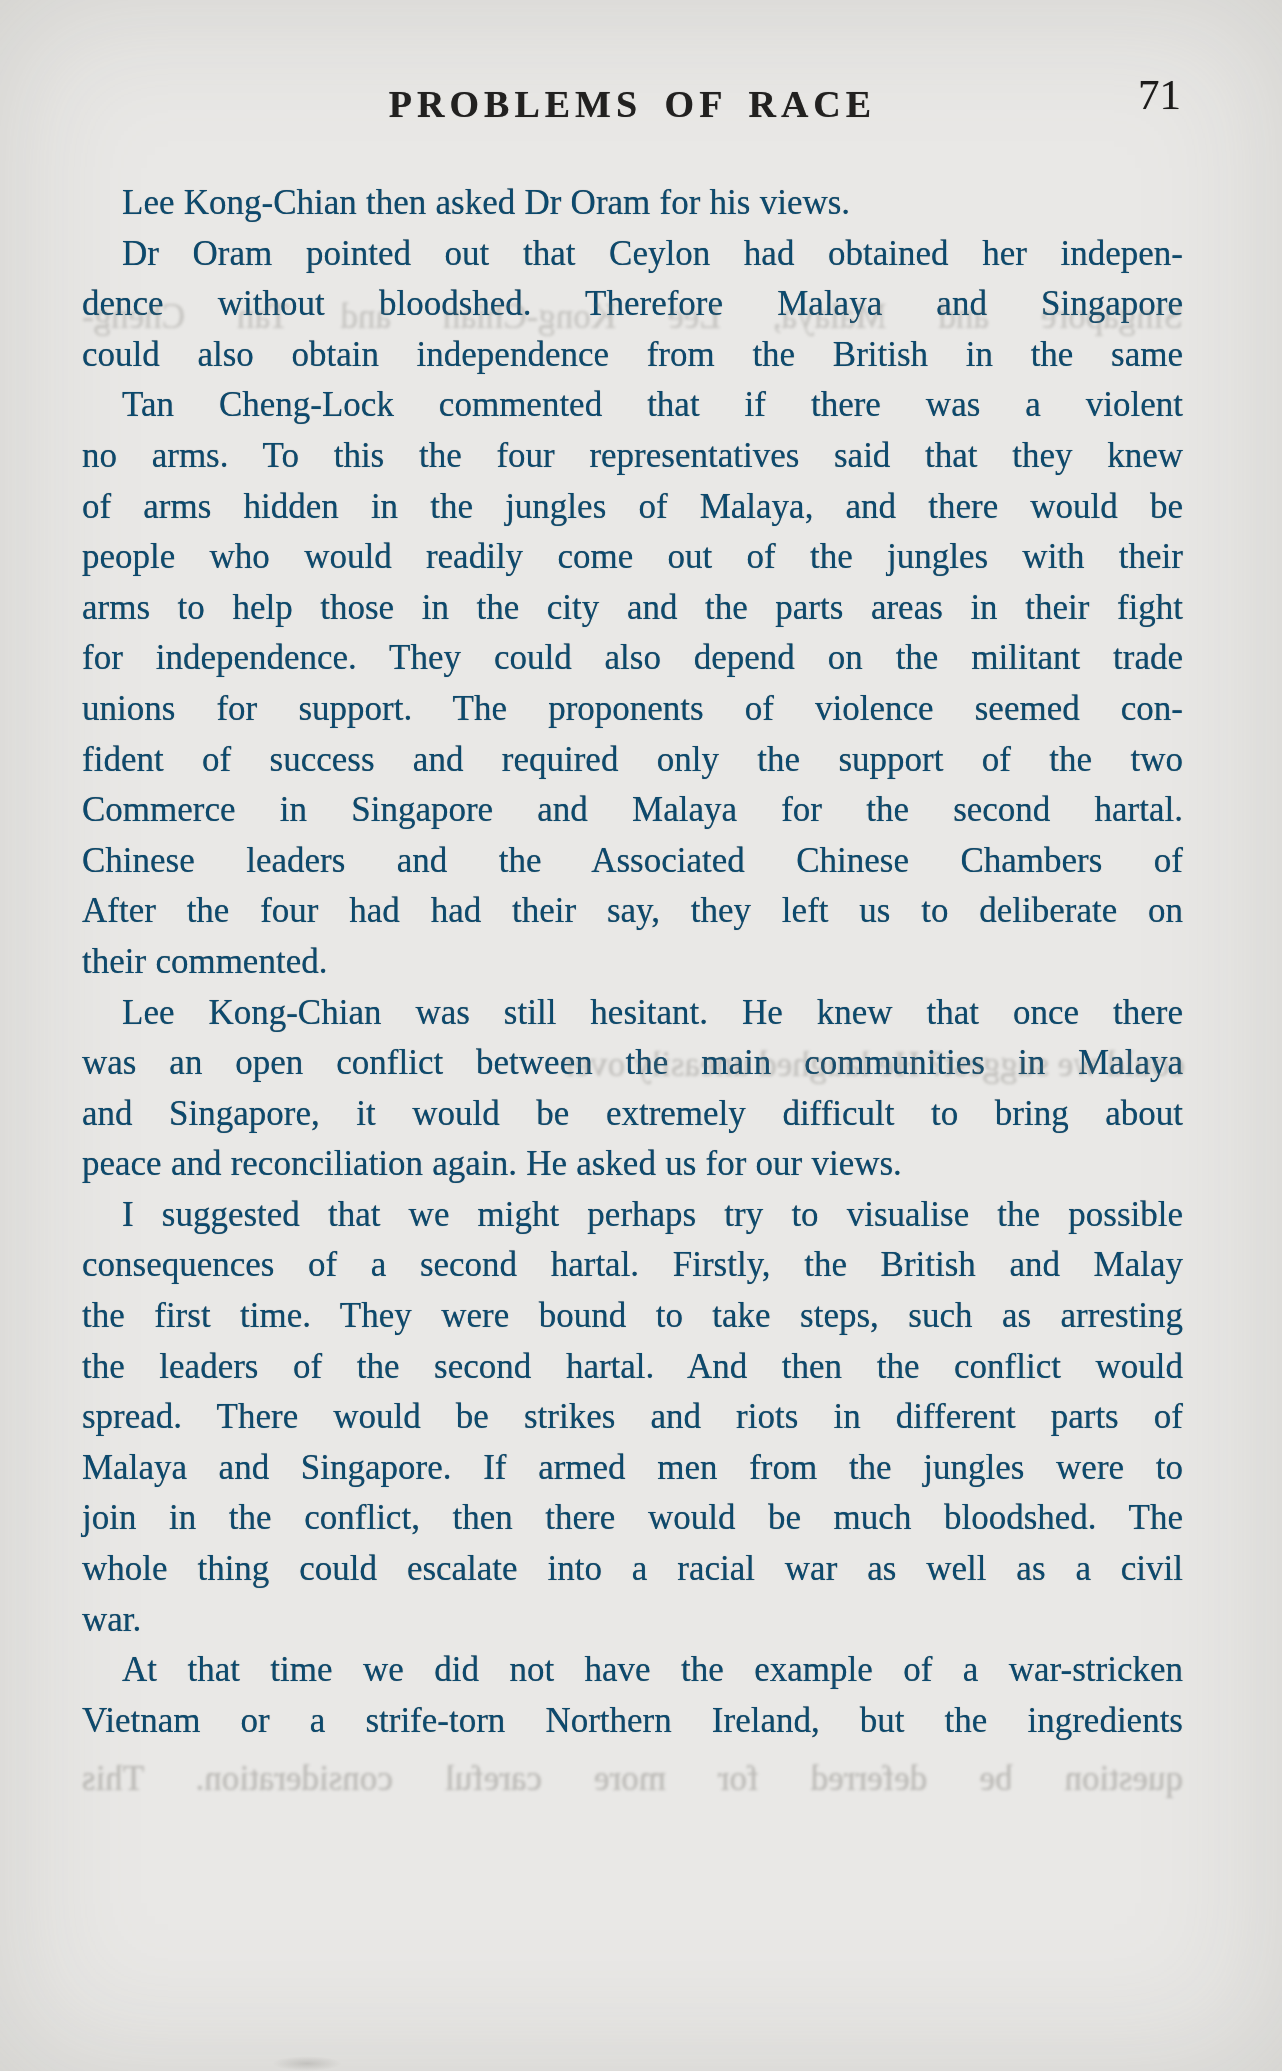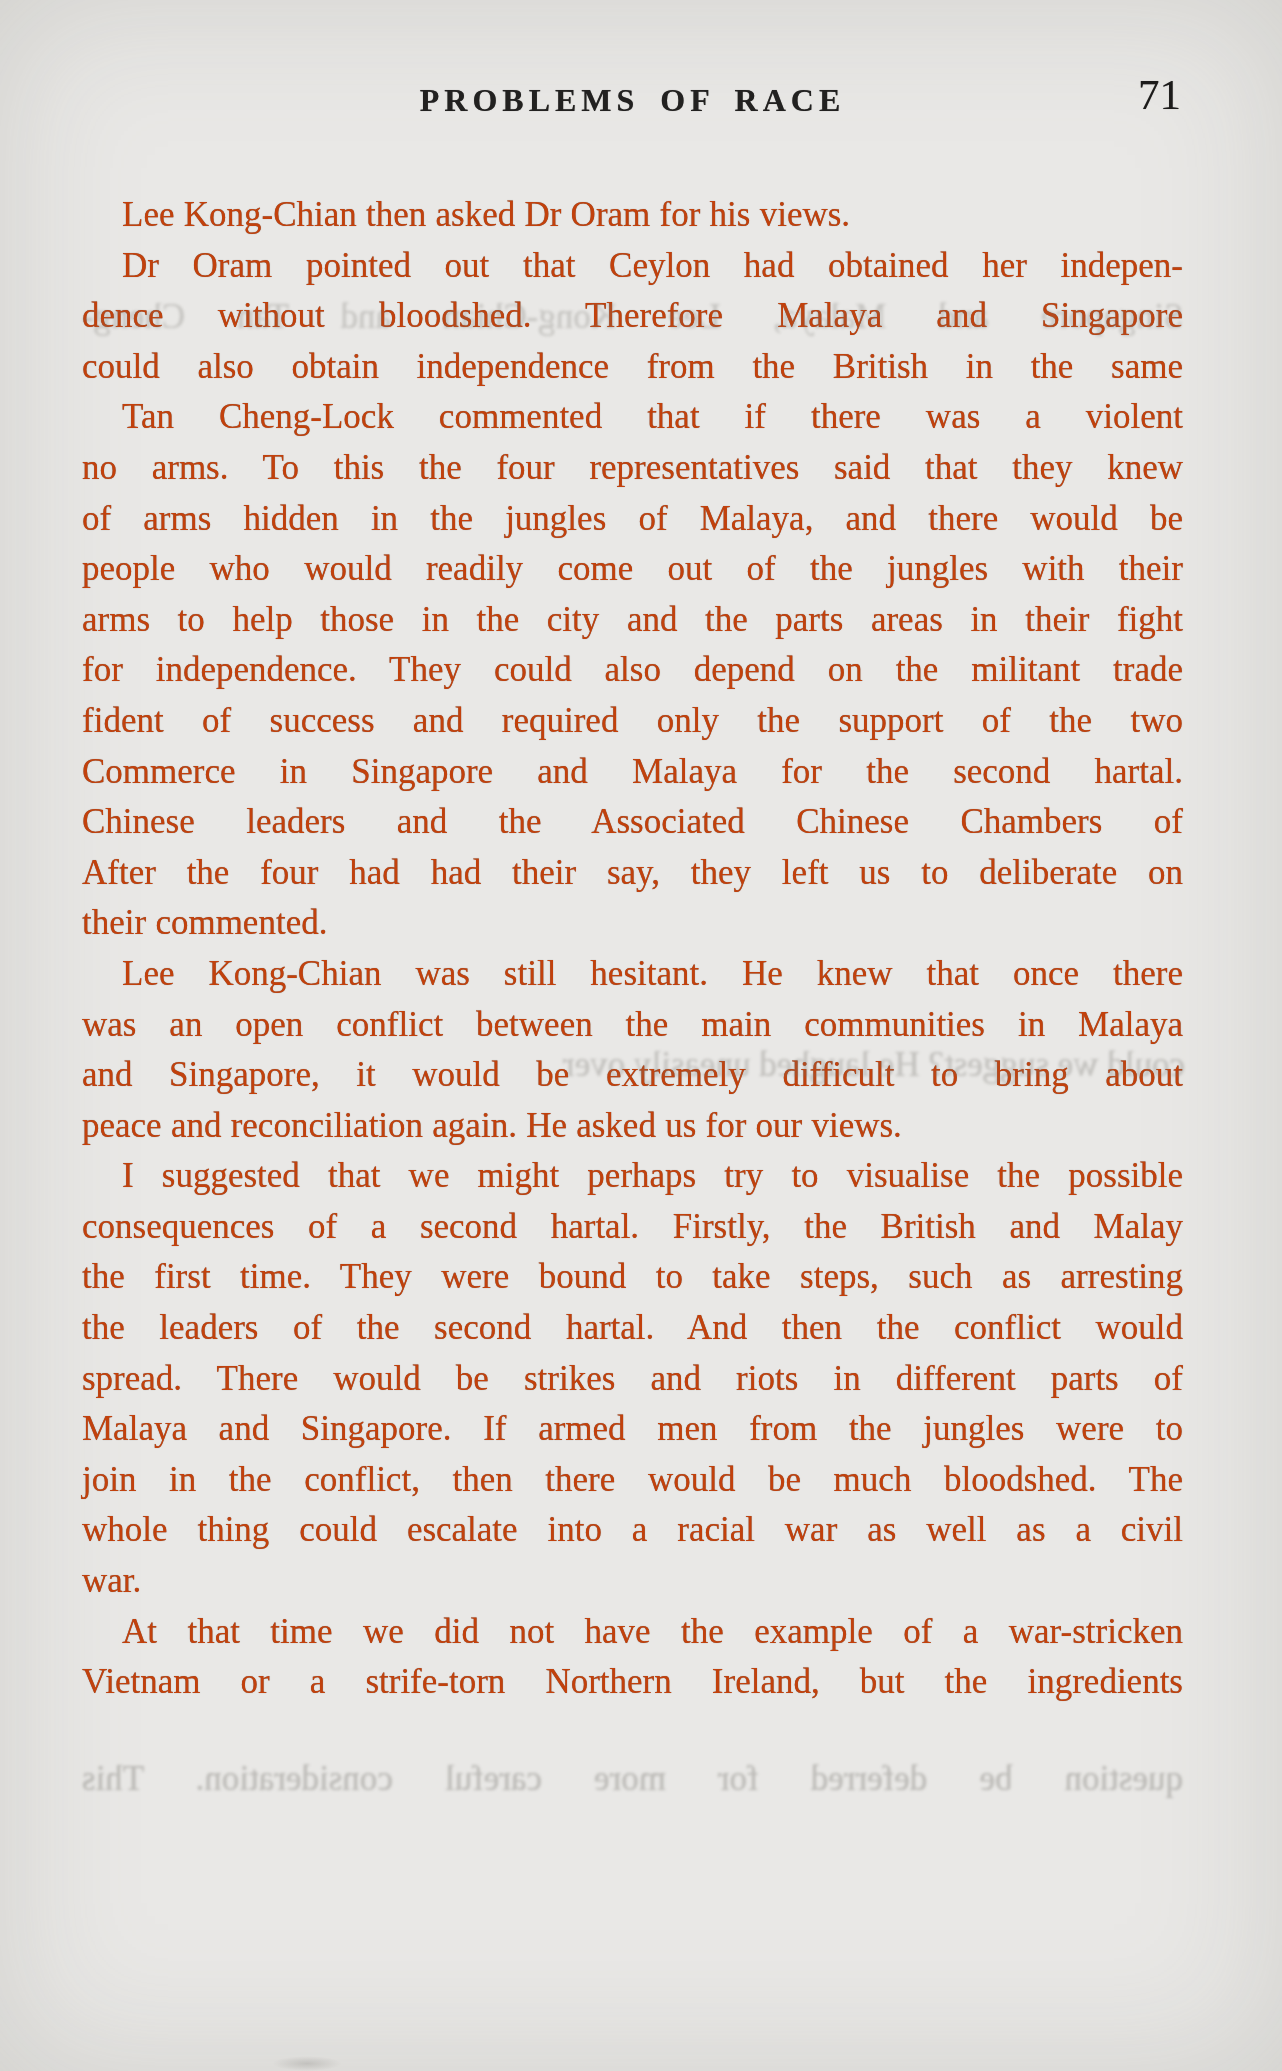--- a/index.html
+++ b/index.html
@@ -28,21 +28,21 @@
     left: 82px;
     width: 1101px;
     height: 52px;
   }
   .header-title {
     position: absolute;
     top: 6px;
     left: 0;
     width: 100%;
     text-align: center;
-    font-size: 32px;
+    font-size: 38px;
     font-weight: 700;
     letter-spacing: 5px;
     word-spacing: 8px;
     color: #222120;
     text-shadow: 0 0 0.7px rgba(30,30,28,0.55);
   }
   .page-number {
     position: absolute;
     top: -6px;
     right: 2px;
@@ -54,24 +54,23 @@
   }
 
   
   .page-body {
     position: absolute;
     top: 178px;
     left: 82px;
     width: 1101px;
     font-size: 35px;
     line-height: 50.6px;
-    color: #c2410c;
+    color: #0c4a6e;
     text-shadow: 0 0 0.7px rgba(25,24,22,0.6);
     word-spacing: 0.5px;
-    margin-top: 12px;
   }
   .para {
     margin: 0;
     padding: 0;
   }
   .line {
     display: block;
     text-align: justify;
     text-align-last: justify;
     white-space: normal;
@@ -148,20 +147,21 @@
       <span class="line">dence without bloodshed. Therefore Malaya and Singapore</span>
       <span class="line">could also obtain independence from the British in the same</span>
     </p>
     <p class="para">
       <span class="line first">Tan Cheng-Lock commented that if there was a violent</span>
       <span class="line">no arms. To this the four representatives said that they knew</span>
       <span class="line">of arms hidden in the jungles of Malaya, and there would be</span>
       <span class="line">people who would readily come out of the jungles with their</span>
       <span class="line">arms to help those in the city and the parts areas in their fight</span>
       <span class="line">for independence. They could also depend on the militant trade</span>
+      <span class="line">unions for support. The proponents of violence seemed con-</span>
       <span class="line">fident of success and required only the support of the two</span>
       <span class="line">Commerce in Singapore and Malaya for the second hartal.</span>
       <span class="line">Chinese leaders and the Associated Chinese Chambers of</span>
       <span class="line">After the four had had their say, they left us to deliberate on</span>
       <span class="line endline">their commented.</span>
     </p>
     <p class="para">
       <span class="line first">Lee Kong-Chian was still hesitant. He knew that once there</span>
       <span class="line">was an open conflict between the main communities in Malaya</span>
       <span class="line">and Singapore, it would be extremely difficult to bring about</span>

